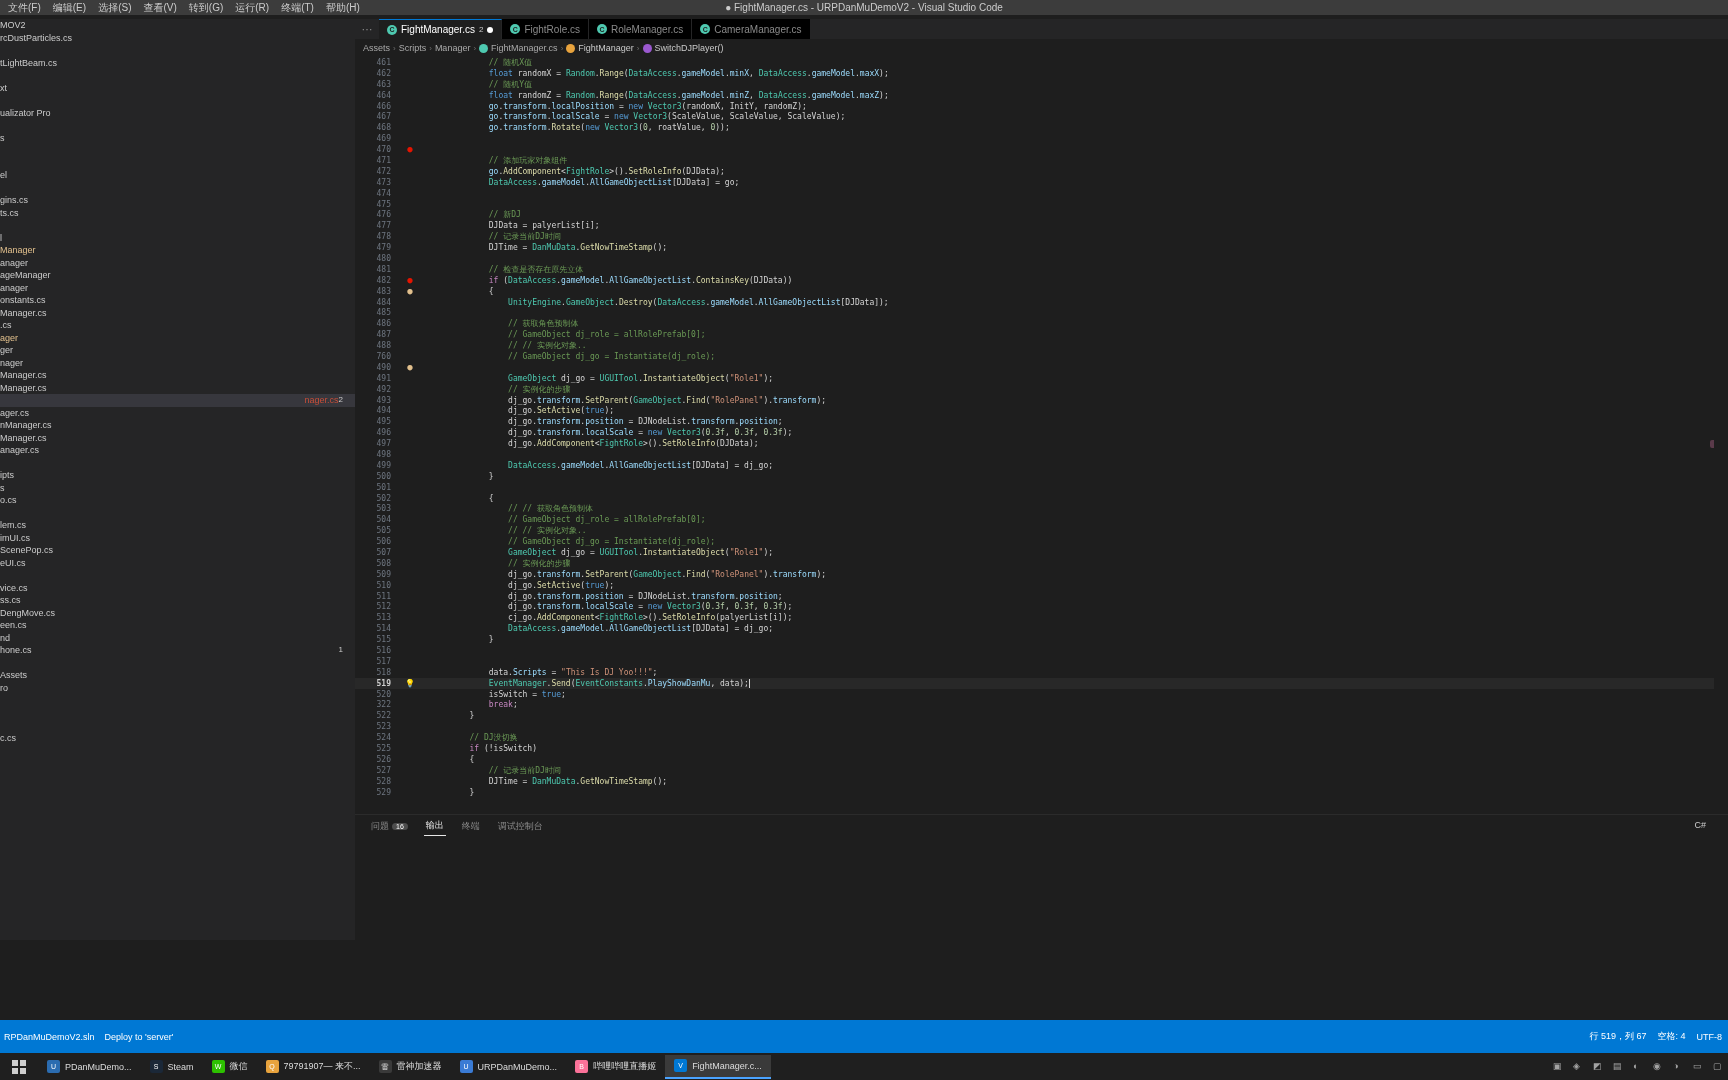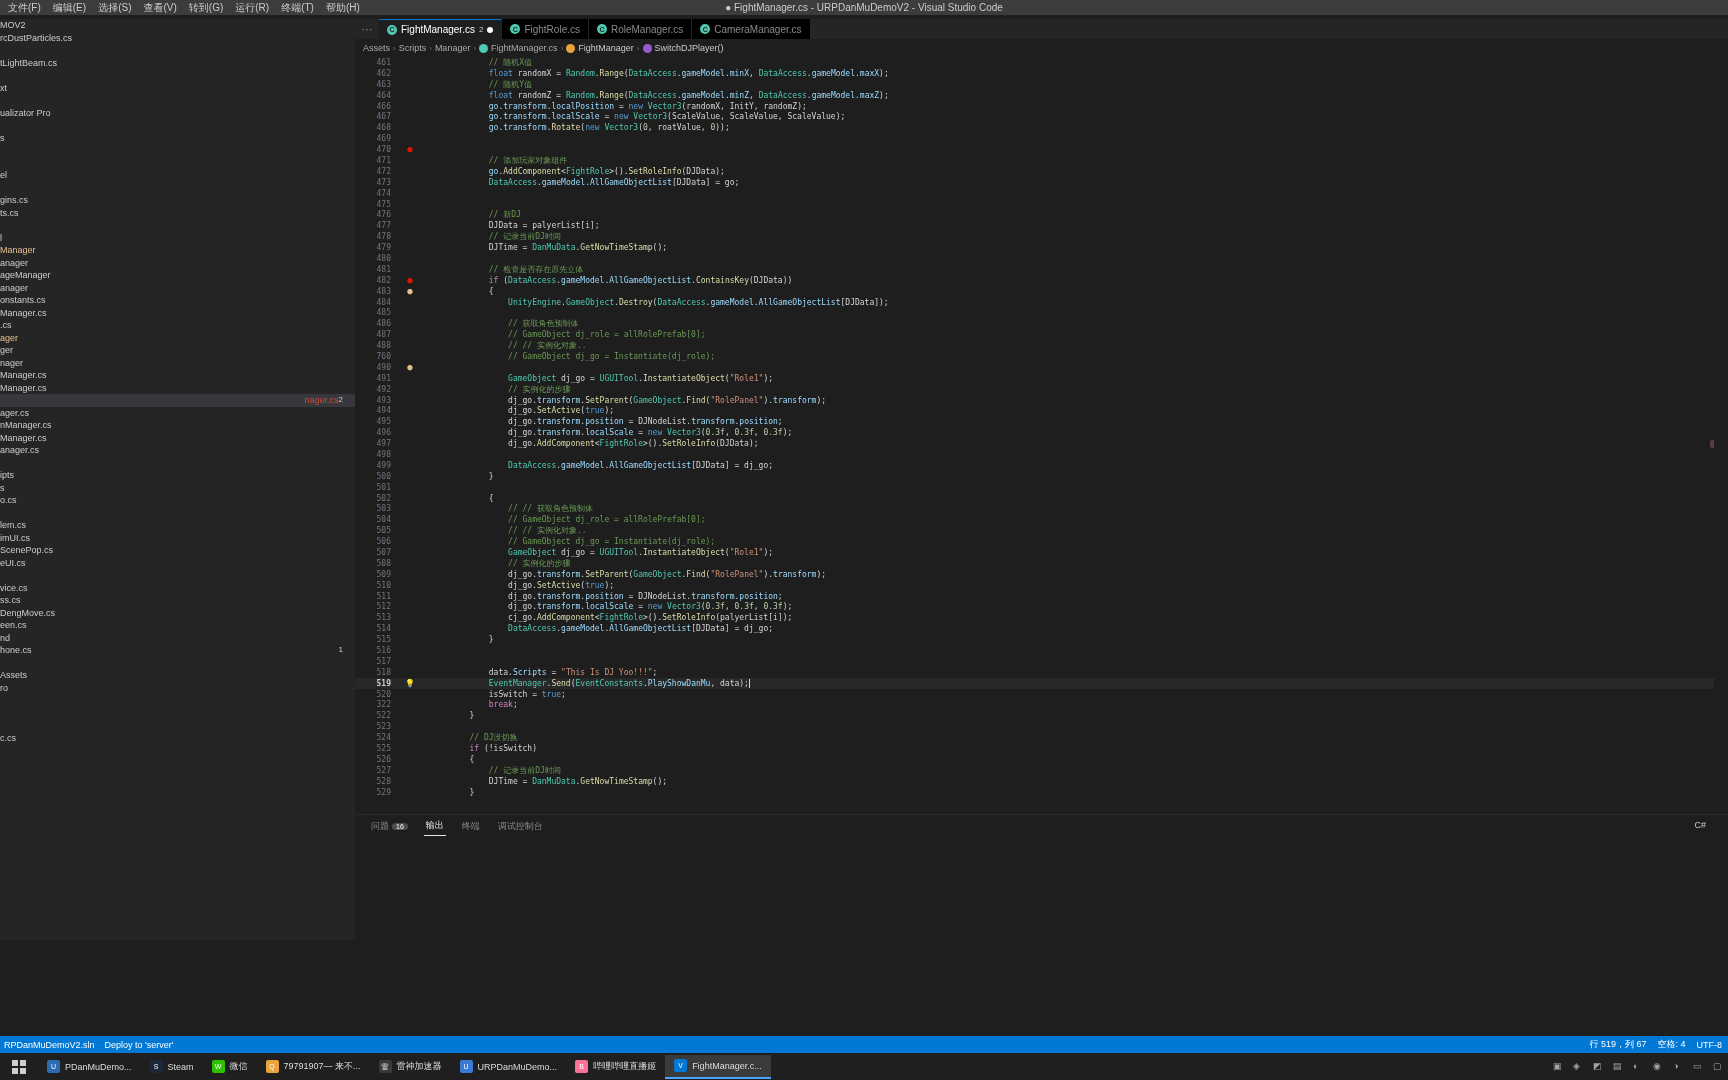--- a/index.html
+++ b/index.html
@@ -141,21 +141,21 @@
   .panel-badge {
     display: inline-block; background: #4d4d4d; color: #ffffff;
     font-size: 7px; border-radius: 7px; padding: 0 4px; margin-left: 3px;
   }
   .panel-lang {
     position: absolute; right: 22px; top: 5px; font-size: 9px; color: #cccccc;
   }
 
   
   .statusbar {
-    position: absolute; bottom: 27px; left: 0; width: 1728px; height: 17px;
+    position: absolute; bottom: 27px; left: 0; width: 1728px; height: 33px;
     background: #0078d4; color: #ffffff; display: flex; align-items: center;
     font-size: 9px;
   }
   .sb-left { display: flex; align-items: center; gap: 10px; padding-left: 4px; }
   .sb-right { position: absolute; right: 6px; display: flex; align-items: center; gap: 11px; }
   .sb-item { white-space: nowrap; }
 
   
   .taskbar {
     position: absolute; bottom: 0; left: 0; width: 1728px; height: 27px;

